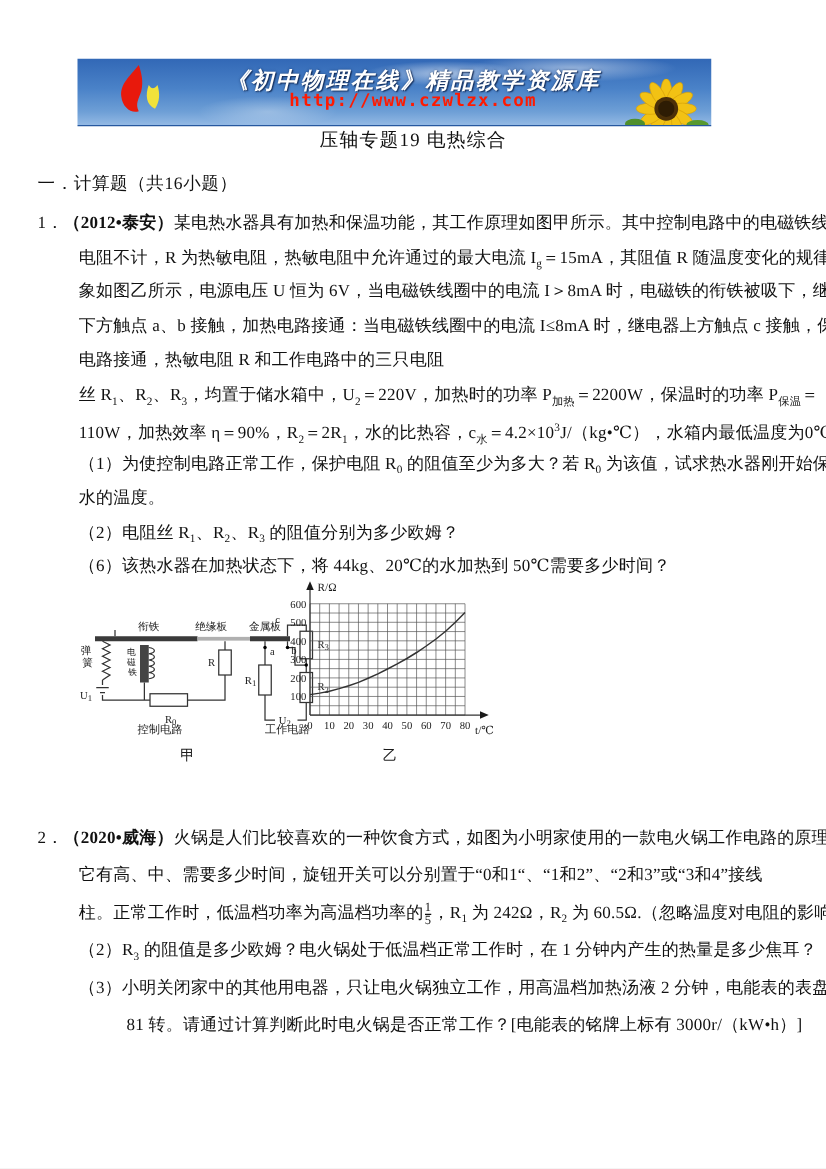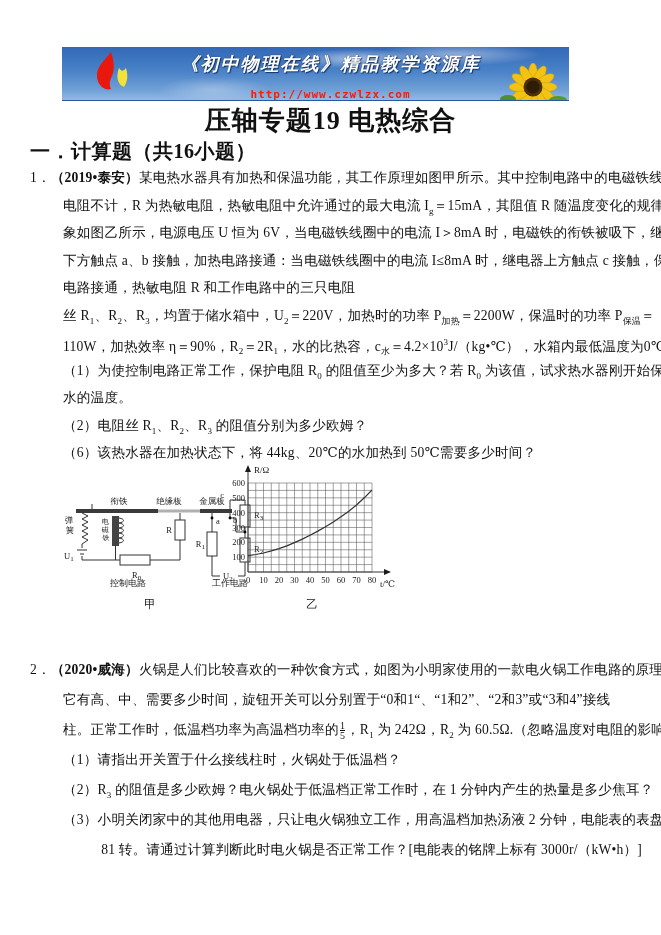--- a/index.html
+++ b/index.html
@@ -18,33 +18,33 @@
       linear-gradient(180deg,#3268b6 0%,#4a82c8 45%,#6e9fd6 80%,#93b9e4 100%);
     border-bottom:1px solid #27589f;
   }
   .banner-title{
     position:absolute;left:70px;right:40px;top:5px;text-align:center;
     color:#ffffff;font-weight:bold;font-size:18px;letter-spacing:2px;
     text-shadow:1px 1px 1px rgba(10,30,70,.75),0 0 2px rgba(10,30,70,.5);
     font-style:italic;white-space:nowrap;
   }
   .banner-url{
-    position:absolute;left:70px;right:40px;top:41px;text-align:center;
-    color:#ff1a00;font-weight:bold;font-size:11px;letter-spacing:1px;
+    position:absolute;left:70px;right:40px;top:26px;text-align:center;
+    color:#ff1a00;font-weight:bold;font-size:14px;letter-spacing:1px;
     font-family:"DejaVu Sans Mono","Liberation Mono",monospace;white-space:nowrap;
   }
   .logo{position:absolute;left:26px;top:4px;}
   .sunflower{position:absolute;left:438px;top:16px;}
   
   .doc-title{
     position:absolute;left:0;top:103px;width:100%;text-align:center;
-    font-size:26px;font-weight:bold;letter-spacing:1px;
+    font-size:15px;font-weight:normal;letter-spacing:1px;
   }
   .section-heading{
-    position:absolute;left:30px;top:138px;font-size:20px;font-weight:bold;letter-spacing:.5px;
+    position:absolute;left:30px;top:138px;font-size:14px;font-weight:normal;letter-spacing:.5px;
   }
   
   .p1{position:absolute;left:30px;top:164px;width:612px;}
   .p1 .line{line-height:27.5px;height:27.5px;}
   .p2{position:absolute;left:30px;top:655px;width:612px;}
   .p2 .line{line-height:30px;height:30px;}
   .line{font-size:13.6px;white-space:nowrap;letter-spacing:.2px;}
   .line.i1{margin-left:33px;}
   .line.i2{margin-left:14px;text-align:right;}
   .line sub{font-size:9px;}
@@ -98,21 +98,21 @@
       </g>
       <ellipse cx="8" cy="36" rx="8" ry="4" fill="#4f8f2c"></ellipse>
       <ellipse cx="58" cy="37" rx="9" ry="4" fill="#57992f"></ellipse>
     </svg>
   </div>
 
   <div class="doc-title">压轴专题19  电热综合</div>
   <div class="section-heading">一．计算题（共16小题）</div>
 
   <div class="p1">
-      <div class="line i0">1．<b>（2019•泰安）</b>某电热水器具有加热和保温功能，其工作原理如图甲所示。其中控制电路中的电磁铁线圈</div>
+      <div class="line i0">1．<b>（2012•泰安）</b>某电热水器具有加热和保温功能，其工作原理如图甲所示。其中控制电路中的电磁铁线圈</div>
       <div class="line i1">电阻不计，R 为热敏电阻，热敏电阻中允许通过的最大电流 I<sub>g</sub>＝15mA，其阻值 R 随温度变化的规律图</div>
       <div class="line i1">象如图乙所示，电源电压 U 恒为 6V，当电磁铁线圈中的电流 I＞8mA 时，电磁铁的衔铁被吸下，继电器</div>
       <div class="line i1">下方触点 a、b 接触，加热电路接通：当电磁铁线圈中的电流 I≤8mA 时，继电器上方触点 c 接触，保温</div>
       <div class="line i1">电路接通，热敏电阻 R 和工作电路中的三只电阻</div>
       <div class="line i1">丝 R<sub>1</sub>、R<sub>2</sub>、R<sub>3</sub>，均置于储水箱中，U<sub>2</sub>＝220V，加热时的功率 P<sub>加热</sub>＝2200W，保温时的功率 P<sub>保温</sub>＝</div>
       <div class="line i1">110W，加热效率 η＝90%，R<sub>2</sub>＝2R<sub>1</sub>，水的比热容，c<sub>水</sub>＝4.2×10<sup>3</sup>J/（kg•℃），水箱内最低温度为0℃。</div>
       <div class="line i1">（1）为使控制电路正常工作，保护电阻 R<sub>0</sub> 的阻值至少为多大？若 R<sub>0</sub> 为该值，试求热水器刚开始保温时</div>
       <div class="line i1">水的温度。</div>
       <div class="line i1">（2）电阻丝 R<sub>1</sub>、R<sub>2</sub>、R<sub>3</sub> 的阻值分别为多少欧姆？</div>
       <div class="line i1">（6）该热水器在加热状态下，将 44kg、20℃的水加热到 50℃需要多少时间？</div>
@@ -232,19 +232,18 @@
     <text class="cl9" x="24" y="13">R/Ω</text>
     <text class="cl9" x="150" y="127">t/℃</text>
     <polyline id="graph-curve" fill="none" stroke="#333" stroke-width="1.2" points="18.0,95.7 25.8,94.5 33.5,93.0 41.3,90.9 49.0,88.6 56.8,85.9 64.5,82.6 72.3,79.1 80.0,75.2 87.8,71.1 95.5,66.8 103.3,62.0 111.0,56.8 118.8,51.2 126.5,45.0 134.3,37.8 142.0,30.0"></polyline>
     <text class="cap" x="82" y="148" text-anchor="middle">乙</text>
   </svg>
 
   <div class="p2">
       <div class="line i0">2．<b>（2020•威海）</b>火锅是人们比较喜欢的一种饮食方式，如图为小明家使用的一款电火锅工作电路的原理图。</div>
       <div class="line i1">它有高、中、需要多少时间，旋钮开关可以分别置于“0和1“、“1和2”、“2和3”或“3和4”接线</div>
       <div class="line i1">柱。正常工作时，低温档功率为高温档功率的<span class="frac"><i>1</i><u>5</u></span>，R<sub>1</sub> 为 242Ω，R<sub>2</sub> 为 60.5Ω.（忽略温度对电阻的影响）</div>
-      <div class="line i1">（1）请指出开关置于什么接线柱时，火锅处于低温档？</div>
       <div class="line i1">（2）R<sub>3</sub> 的阻值是多少欧姆？电火锅处于低温档正常工作时，在 1 分钟内产生的热量是多少焦耳？</div>
       <div class="line i1">（3）小明关闭家中的其他用电器，只让电火锅独立工作，用高温档加热汤液 2 分钟，电能表的表盘转了</div>
       <div class="line i2">81 转。请通过计算判断此时电火锅是否正常工作？[电能表的铭牌上标有 3000r/（kW•h）]</div>
     </div>
 
 </div>
 
 </body></html>

